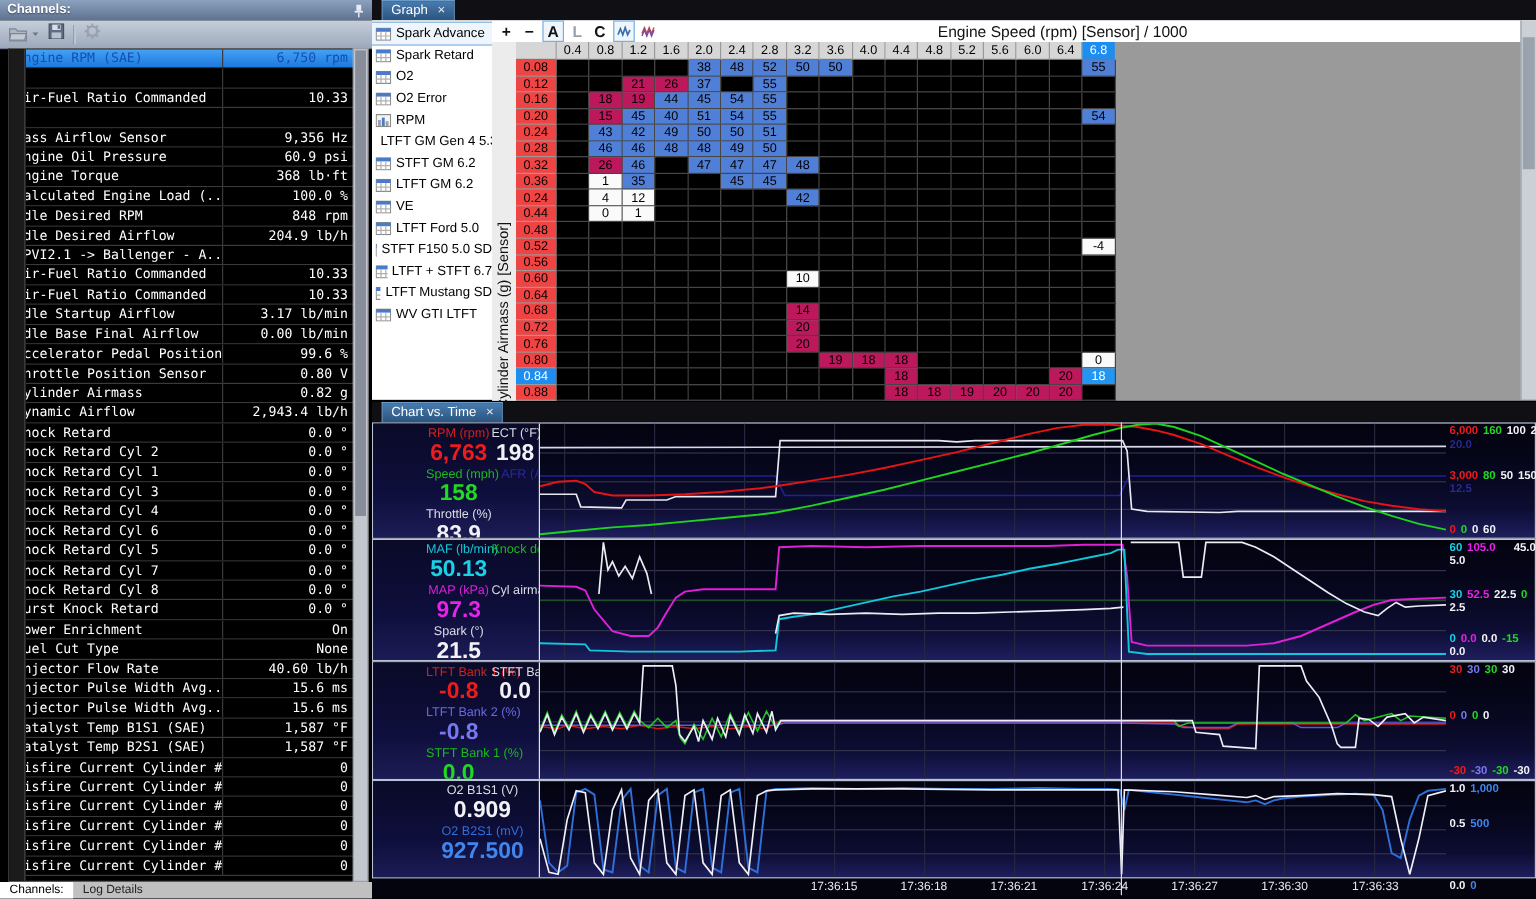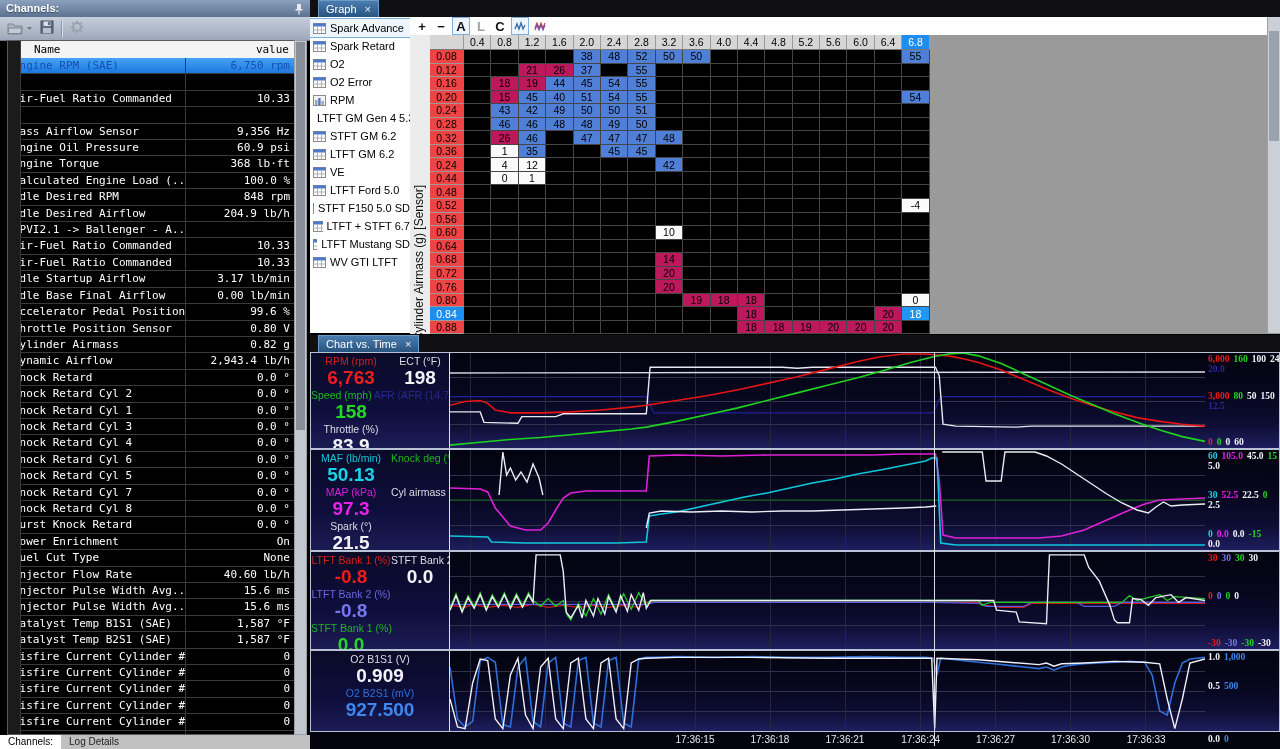--- a/index.html
+++ b/index.html
@@ -67,32 +67,32 @@
   .gp-scroll{position:absolute;right:0;top:0;width:12px;bottom:0;background:#cbd0d7;border-left:1px solid #9aa0a8;}
   .gp-scroll .thumb{margin:1px;margin-top:14px;height:110px;background:#9aa2ad;}
   
   .cv{position:absolute;left:310px;top:335px;width:970px;height:414px;background:#04040e;}
   .cv-body{position:absolute;left:0;top:17px;right:0;bottom:0;}
   .pnl{position:absolute;left:0;right:0;border:1px solid #b9c2d4;box-sizing:border-box;
        background:linear-gradient(180deg,#03030f 0%,#07071f 45%,#0d0d33 75%,#1e1e5e 100%);}
   .gut{position:absolute;left:0;top:0;width:139px;height:100%;border-right:1px solid #dde3ee;box-sizing:border-box;
        background:linear-gradient(180deg,#0a0a28,#0e0e3c 60%,#1c1c55 100%);overflow:hidden;
        display:flex;flex-direction:column;justify-content:flex-start;padding-top:1px;}
-  .gut-row{display:flex;line-height:12px;}
+  .gut-row{display:flex;line-height:12px;margin-left:44px;}
   .gut-row .c0{width:58%;text-align:center;}
   .gut-row .c1{width:42%;text-align:center;}
   .gut-row.center .c0{width:100%;}
   .glabel{font-size:10.5px;white-space:nowrap;}
   .gvalue{font-size:19px;font-weight:bold;line-height:21px;white-space:nowrap;}
   .plot{position:absolute;left:139px;right:74px;top:0;height:100%;overflow:hidden;}
   .plot svg{position:absolute;left:0;top:0;width:100%;height:100%;}
   .hgrid{position:absolute;left:0;right:0;height:1px;background:#32324c;}
   .vgrid{position:absolute;top:0;bottom:0;width:1px;background:#26263e;}
   .rlab{position:absolute;right:0;top:0;width:73px;height:100%;font-size:9.5px;font-weight:bold;}
-  .rlab-row{position:absolute;left:2px;right:0;display:flex;gap:4px;white-space:nowrap;font-family:Liberation Serif, serif;}
+  .rlab-row{position:absolute;left:2px;right:0;display:flex;gap:4px;white-space:nowrap;}
   .taxis{position:absolute;left:139px;right:74px;height:17px;}
   .taxis span{position:absolute;top:2px;transform:translateX(-50%);color:#e8e8f0;font-size:10px;}
   .cursor{position:absolute;width:1px;background:#dcdce8;left:624px;}
   
   .icn{display:inline-block;}
 </style>
 </head>
 <body>
 
 <div id="app">
@@ -135,24 +135,20 @@
               <line x1="11.5" y1="7" x2="13.5" y2="7"></line>
               <line x1="2.4" y1="2.4" x2="3.8" y2="3.8"></line>
               <line x1="10.2" y1="10.2" x2="11.6" y2="11.6"></line>
               <line x1="2.4" y1="11.6" x2="3.8" y2="10.2"></line>
               <line x1="10.2" y1="3.8" x2="11.6" y2="2.4"></line>
             </g>
           </svg>
       </span>
     </div>
     <div class="cp-table">
-      <div class="cp-head">
-        <span class="hn">Name</span>
-        <span class="hv">value</span>
-      </div>
       <div id="cp-rows">
           <div class="cp-row sel">
             <span class="gut"></span>
             <span class="nm">Engine RPM (SAE)</span>
             <span class="vl">6,750 rpm</span>
           </div>
           <div class="cp-row">
             <span class="gut"></span>
             <span class="nm"></span>
             <span class="vl"></span>
@@ -528,20 +524,21 @@
             <svg width="13" height="11" viewBox="0 0 13 11">
                 <polyline points="1,8 3,3 5,8 7,2 9,8 11,4" fill="none" stroke="#3a6ea8" stroke-width="1.4"></polyline>
               </svg>
           </span>
           <span class="ticn">
             <svg width="13" height="11" viewBox="0 0 13 11">
                 <polyline points="1,7 3,2 5,7 7,2 9,7 11,2" fill="none" stroke="#c04848" stroke-width="1.2"></polyline>
                 <polyline points="1,9 3,4 5,9 7,4 9,9 11,4" fill="none" stroke="#7a4aa8" stroke-width="1.2"></polyline>
               </svg>
           </span>
+          <span class="gp-title">Engine Speed (rpm) [Sensor] / 1000</span>
         </div>
         <div class="gp-tablezone">
           <div class="gp-axis">
             <span>Cylinder Airmass (g) [Sensor]</span>
           </div>
           <div class="grid" id="gp-grid">
               <div class="grow">
                 <span class="ghead corner"></span>
                 <span class="ghead">0.4</span>
                 <span class="ghead">0.8</span>
@@ -1128,21 +1125,21 @@
               <polyline points="6.5,45 7,2 7.5,25 8,18 8.7,30 9.4,22 10.2,32 11,14 11.8,28 12.3,45" fill="none" stroke="#ececf4" stroke-width="1.4" vector-effect="non-scaling-stroke"></polyline>
               <polyline points="26,78 26.4,63 28,61 32,62 36,61 40,62 44,61 48,61 52,60 56,59 60,58 63,57 64.4,56" fill="none" stroke="#ececf4" stroke-width="1.4" vector-effect="non-scaling-stroke"></polyline>
               <polyline points="65.2,2 70.5,2 71,31 73,31 73.5,2 77.5,2 79,6 81,14 83,24 85,34 87,44 89,53 91,60 92.5,63 93.5,57 94.5,52 95.5,56 97,55 100,54" fill="none" stroke="#ececf4" stroke-width="1.4" vector-effect="non-scaling-stroke"></polyline>
             </svg>
           </div>
           <div class="rlab">
             <div class="rlab-row" style="flex-direction: column; gap: 0px; top: 1px;">
               <div style="display: flex; gap: 4px;">
                 <span style="color: rgb(25, 210, 230);">60</span>
                 <span style="color: rgb(232, 34, 232);">105.0</span>
-                <span style="color: rgb(242, 242, 246);">45.0</span>
+                <span style="color: rgb(242, 242, 246); margin-left: 11px;">45.0</span>
                 <span style="color: rgb(34, 216, 34);">15</span>
               </div>
               <div style="display: flex; gap: 4px;">
                 <span style="color: rgb(242, 242, 246);">5.0</span>
               </div>
             </div>
             <div class="rlab-row" style="flex-direction: column; gap: 0px; top: 50%; margin-top: -10px;">
               <div style="display: flex; gap: 4px;">
                 <span style="color: rgb(25, 210, 230);">30</span>
                 <span style="color: rgb(232, 34, 232);">52.5</span>

